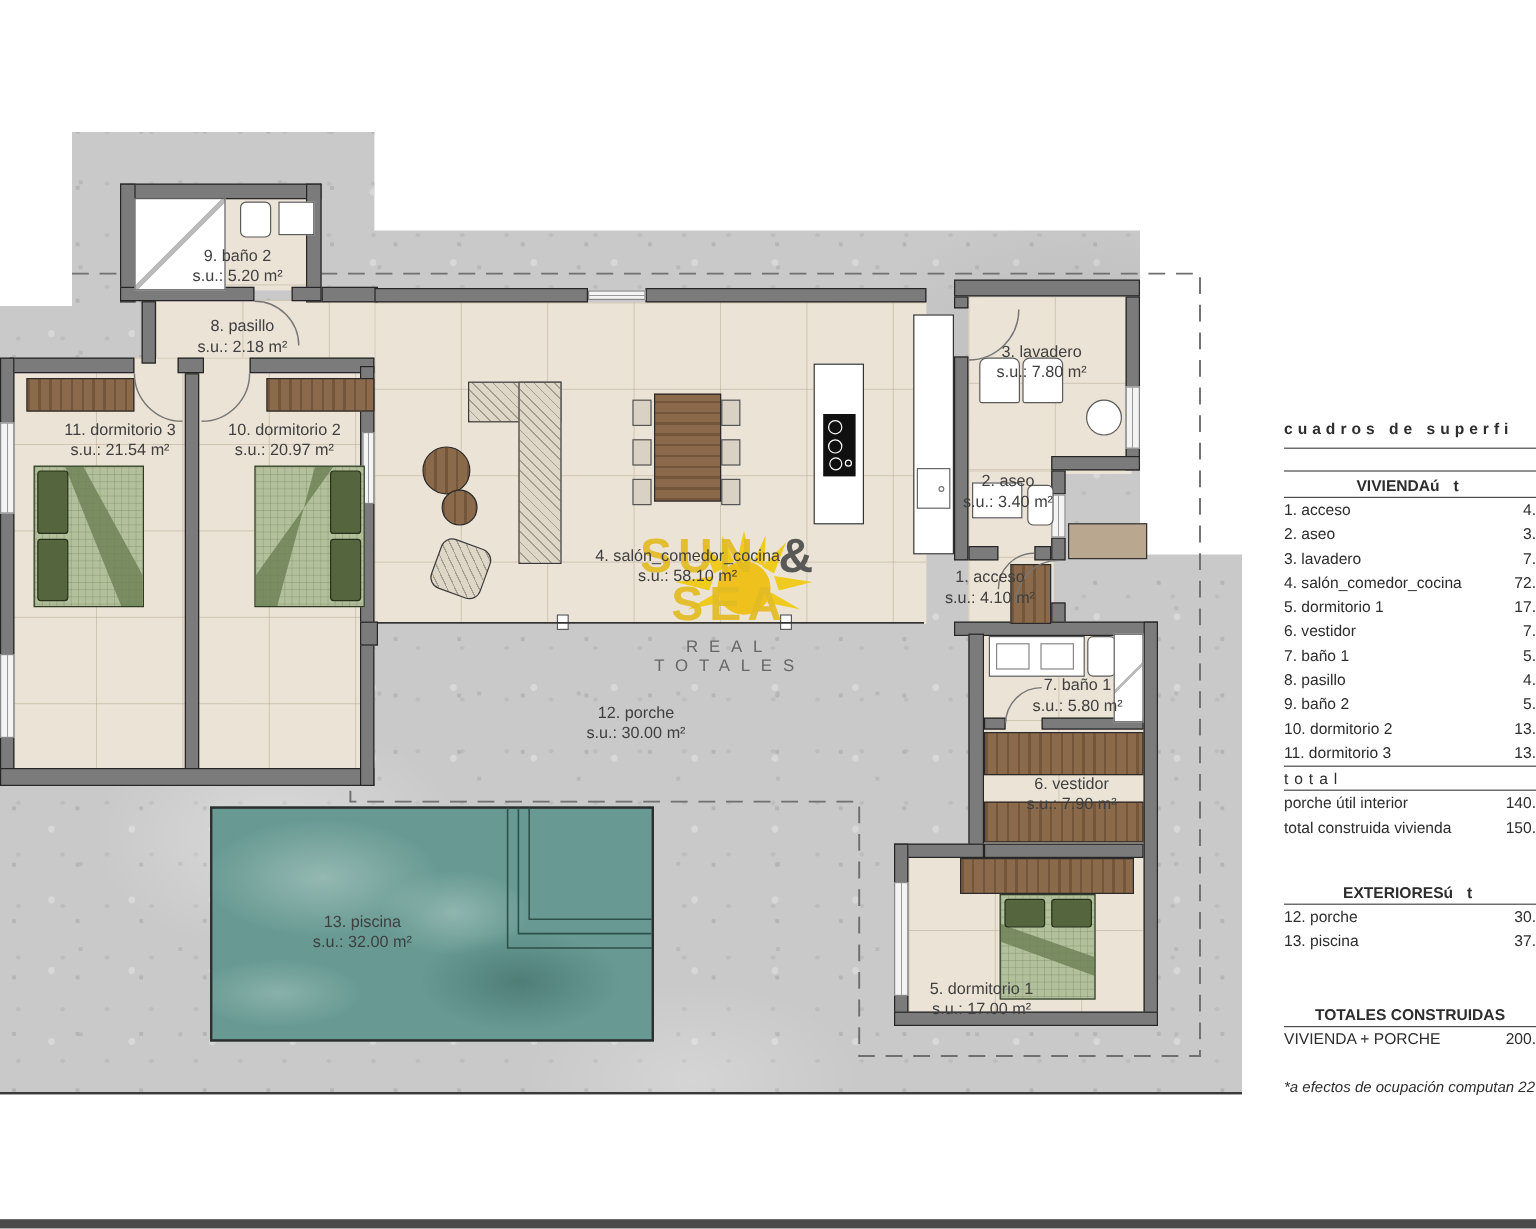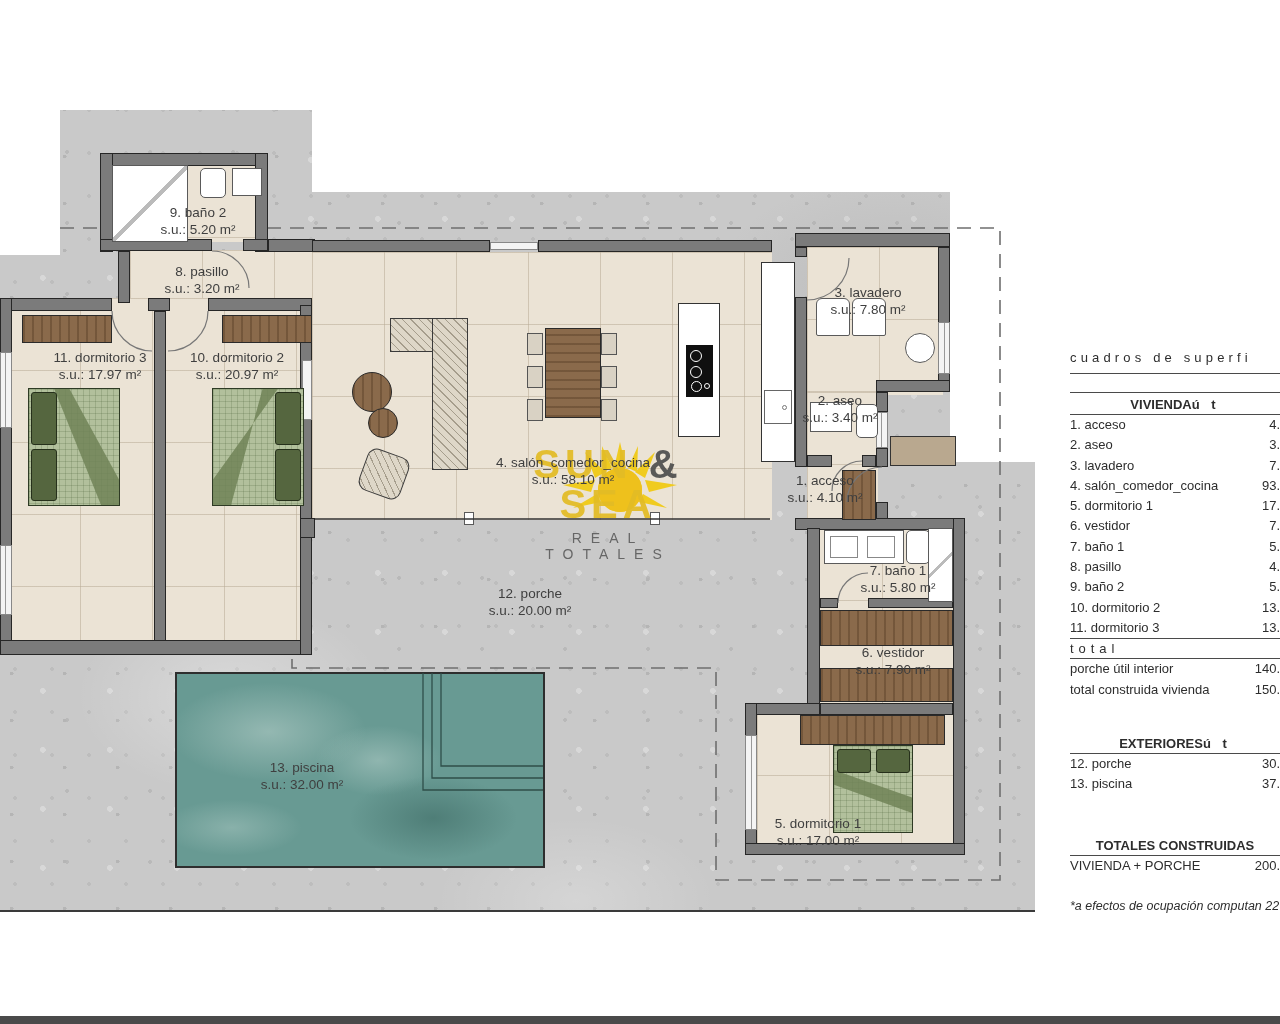--- a/index.html
+++ b/index.html
@@ -57,21 +57,21 @@
       radial-gradient(ellipse 90px 50px at 55% 45%, rgba(235,245,240,.30), transparent 70%),
       radial-gradient(ellipse 100px 40px at 15% 80%, rgba(235,245,240,.25), transparent 70%);}
   svg.overlay{position:absolute;left:0;top:0;pointer-events:none;}
   
   #wm{position:absolute;left:508px;top:444px;width:200px;text-align:center;z-index:35;opacity:.93;}
   #wm .big{font-size:40px;font-weight:bold;letter-spacing:5px;color:#e3bc25;line-height:1;}
   #wm .amp{color:#4f4f4f;}
   #wm .sub{margin-top:6px;font-size:14px;letter-spacing:9px;color:#5f5f5f;}
   
   #sidebar{position:absolute;left:1070px;top:350px;width:210px;z-index:50;font-size:13px;color:#2d2d2d;}
-  #sidebar .title{font-weight:normal;letter-spacing:.32em;font-size:13px;white-space:nowrap;overflow:hidden;}
+  #sidebar .title{font-weight:bold;letter-spacing:.32em;font-size:13px;white-space:nowrap;overflow:hidden;}
   #sidebar hr{border:none;border-top:1.5px solid #4a4a4a;margin:0;}
   .trow{display:flex;justify-content:space-between;align-items:baseline;line-height:20.3px;white-space:nowrap;}
   .trow .val{text-align:right;flex:0 0 auto;}
   .thead{display:flex;justify-content:center;font-weight:bold;line-height:19px;}
   .thead .unit{letter-spacing:4px;font-weight:bold;}
   .totword{letter-spacing:.38em;line-height:19px;}
   .footnote{font-style:italic;font-size:12.5px;white-space:nowrap;}
   #bottombar{position:absolute;left:0;top:1016px;width:1280px;height:8px;background:#4a4a4a;}
 </style>
 </head>
@@ -278,37 +278,37 @@
   <div class="rlabel" style="left:893px;top:662px;">
     <div>6. vestidor</div>
     <div>s.u.: 7.90 m²</div>
   </div>
   <div class="rlabel" style="left:898px;top:580px;">
     <div>7. baño 1</div>
     <div>s.u.: 5.80 m²</div>
   </div>
   <div class="rlabel" style="left:202px;top:281px;">
     <div>8. pasillo</div>
-    <div>s.u.: 3.20 m²</div>
+    <div>s.u.: 2.18 m²</div>
   </div>
   <div class="rlabel" style="left:198px;top:222px;">
     <div>9. baño 2</div>
     <div>s.u.: 5.20 m²</div>
   </div>
   <div class="rlabel" style="left:237px;top:367px;">
     <div>10. dormitorio 2</div>
     <div>s.u.: 20.97 m²</div>
   </div>
   <div class="rlabel" style="left:100px;top:367px;">
     <div>11. dormitorio 3</div>
-    <div>s.u.: 17.97 m²</div>
+    <div>s.u.: 21.54 m²</div>
   </div>
   <div class="rlabel" style="left:530px;top:603px;">
     <div>12. porche</div>
-    <div>s.u.: 20.00 m²</div>
+    <div>s.u.: 30.00 m²</div>
   </div>
   <div class="rlabel" style="left:302px;top:777px;">
     <div>13. piscina</div>
     <div>s.u.: 32.00 m²</div>
   </div>
 
   <div id="sidebar">
     <div class="title">cuadros de superfi</div>
     <hr style="margin-top:8px;">
     <hr style="margin-top:18px;">
@@ -325,21 +325,21 @@
       <div class="trow">
           <span>2. aseo</span>
           <span class="val">3.</span>
         </div>
       <div class="trow">
           <span>3. lavadero</span>
           <span class="val">7.</span>
         </div>
       <div class="trow">
           <span>4. salón_comedor_cocina</span>
-          <span class="val">93.</span>
+          <span class="val">72.</span>
         </div>
       <div class="trow">
           <span>5. dormitorio 1</span>
           <span class="val">17.</span>
         </div>
       <div class="trow">
           <span>6. vestidor</span>
           <span class="val">7.</span>
         </div>
       <div class="trow">

